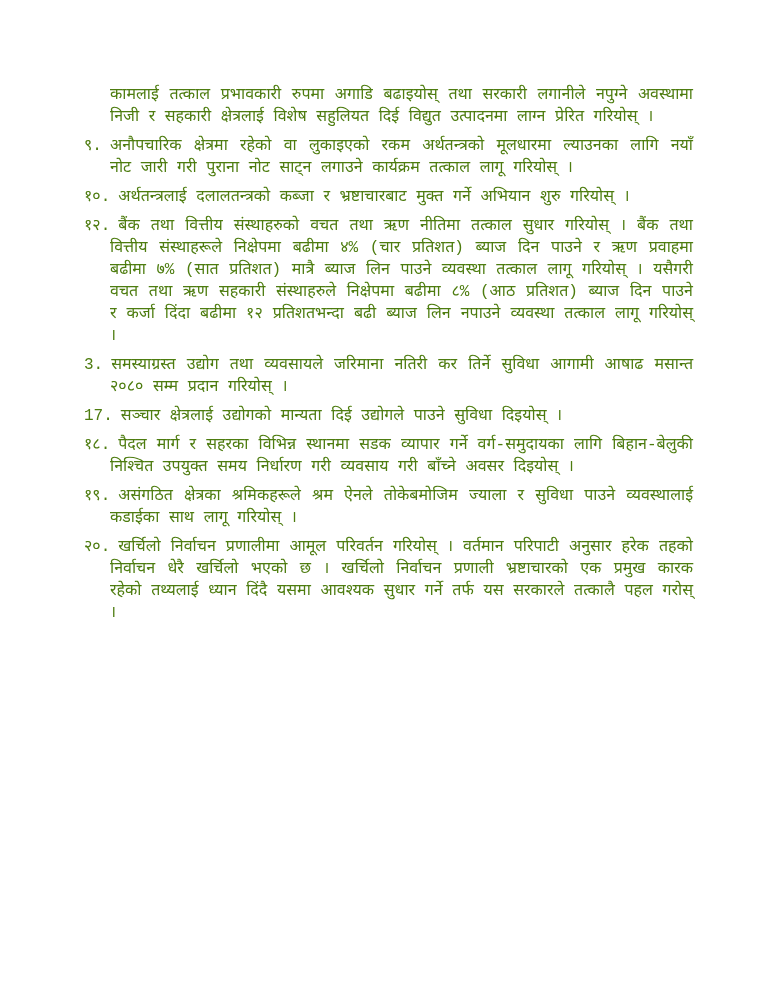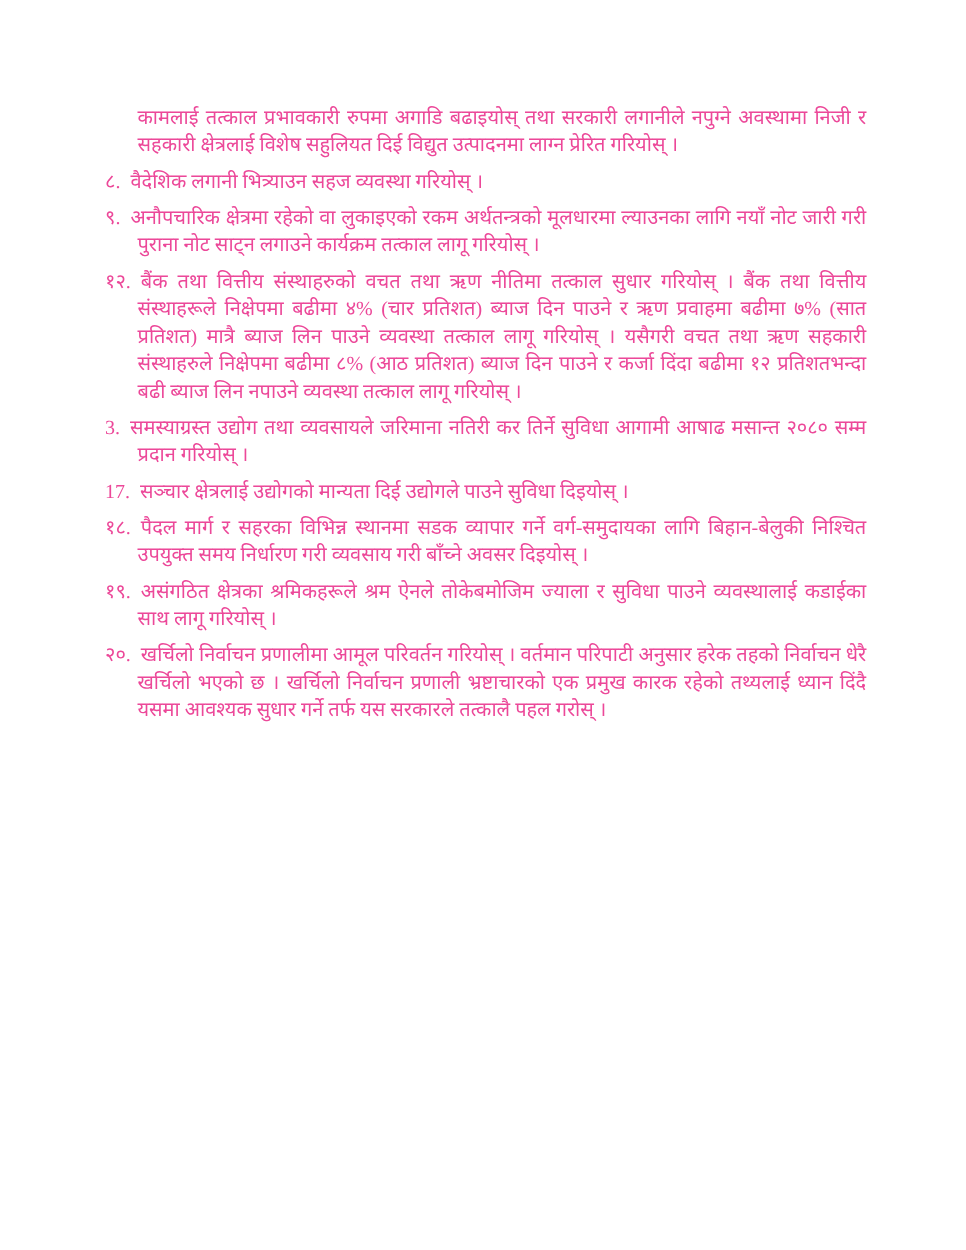--- a/index.html
+++ b/index.html
@@ -3,22 +3,22 @@
 <meta charset="utf-8">
 <style>
   * { margin: 0; padding: 0; box-sizing: border-box; }
   html, body { background: #e8e8e8; }
   .page {
     position: relative;
     width: 773px;
     height: 1000px;
     margin: 0 auto;
     background: #ffffff;
-    color: #ec4899;
-    font-family: Liberation Serif, serif;
+    color: #4d7c0f;
+    font-family: Liberation Mono, monospace;
     overflow: hidden;
   }
   .content {
     position: absolute;
     top: 84px;
     left: 84px;
     width: 609px;
     font-size: 16px;
     line-height: 22px;
   }
@@ -36,24 +36,24 @@
 </style>
 </head>
 <body>
 
 <div class="page">
   <div class="content">
 
     <p class="para">कामलाई तत्काल प्रभावकारी रुपमा अगाडि बढाइयोस् तथा सरकारी लगानीले नपुग्ने अवस्थामा निजी र सहकारी क्षेत्रलाई विशेष सहुलियत दिई विद्युत उत्पादनमा लाग्न प्रेरित गरियोस् ।</p>
 
     <div>
-      <p class="item"><span class="num">८.</span><span>वैदेशिक लगानी भित्र्याउन सहज व्यवस्था गरियोस् ।</span></p>
 
       <p class="item"><span class="num">९.</span><span>अनौपचारिक क्षेत्रमा रहेको वा लुकाइएको रकम अर्थतन्त्रको मूलधारमा ल्याउनका लागि नयाँ नोट जारी गरी पुराना नोट साट्न लगाउने कार्यक्रम तत्काल लागू गरियोस् ।</span></p>
 
+      <p class="item"><span class="num">१०.</span><span>अर्थतन्त्रलाई दलालतन्त्रको कब्जा र भ्रष्टाचारबाट मुक्त गर्ने अभियान शुरु गरियोस् ।</span></p>
 
 
       <p class="item"><span class="num">१२.</span><span>बैंक तथा वित्तीय संस्थाहरुको वचत तथा ऋण नीतिमा तत्काल सुधार गरियोस् । बैंक तथा वित्तीय संस्थाहरूले निक्षेपमा बढीमा ४% (चार प्रतिशत) ब्याज दिन पाउने र ऋण प्रवाहमा बढीमा ७% (सात प्रतिशत) मात्रै ब्याज लिन पाउने व्यवस्था तत्काल लागू गरियोस् । यसैगरी वचत तथा ऋण सहकारी संस्थाहरुले निक्षेपमा बढीमा ८% (आठ प्रतिशत) ब्याज दिन पाउने र कर्जा दिंदा बढीमा १२ प्रतिशतभन्दा बढी ब्याज लिन नपाउने व्यवस्था तत्काल लागू गरियोस् ।</span></p>
 
       <p class="item"><span class="num">3.</span><span>समस्याग्रस्त उद्योग तथा व्यवसायले जरिमाना नतिरी कर तिर्ने सुविधा आगामी आषाढ मसान्त २०८० सम्म प्रदान गरियोस् ।</span></p>
 
 
       <p class="item"><span class="num">17.</span><span>सञ्चार क्षेत्रलाई उद्योगको मान्यता दिई उद्योगले पाउने सुविधा दिइयोस् ।</span></p>
 
 

